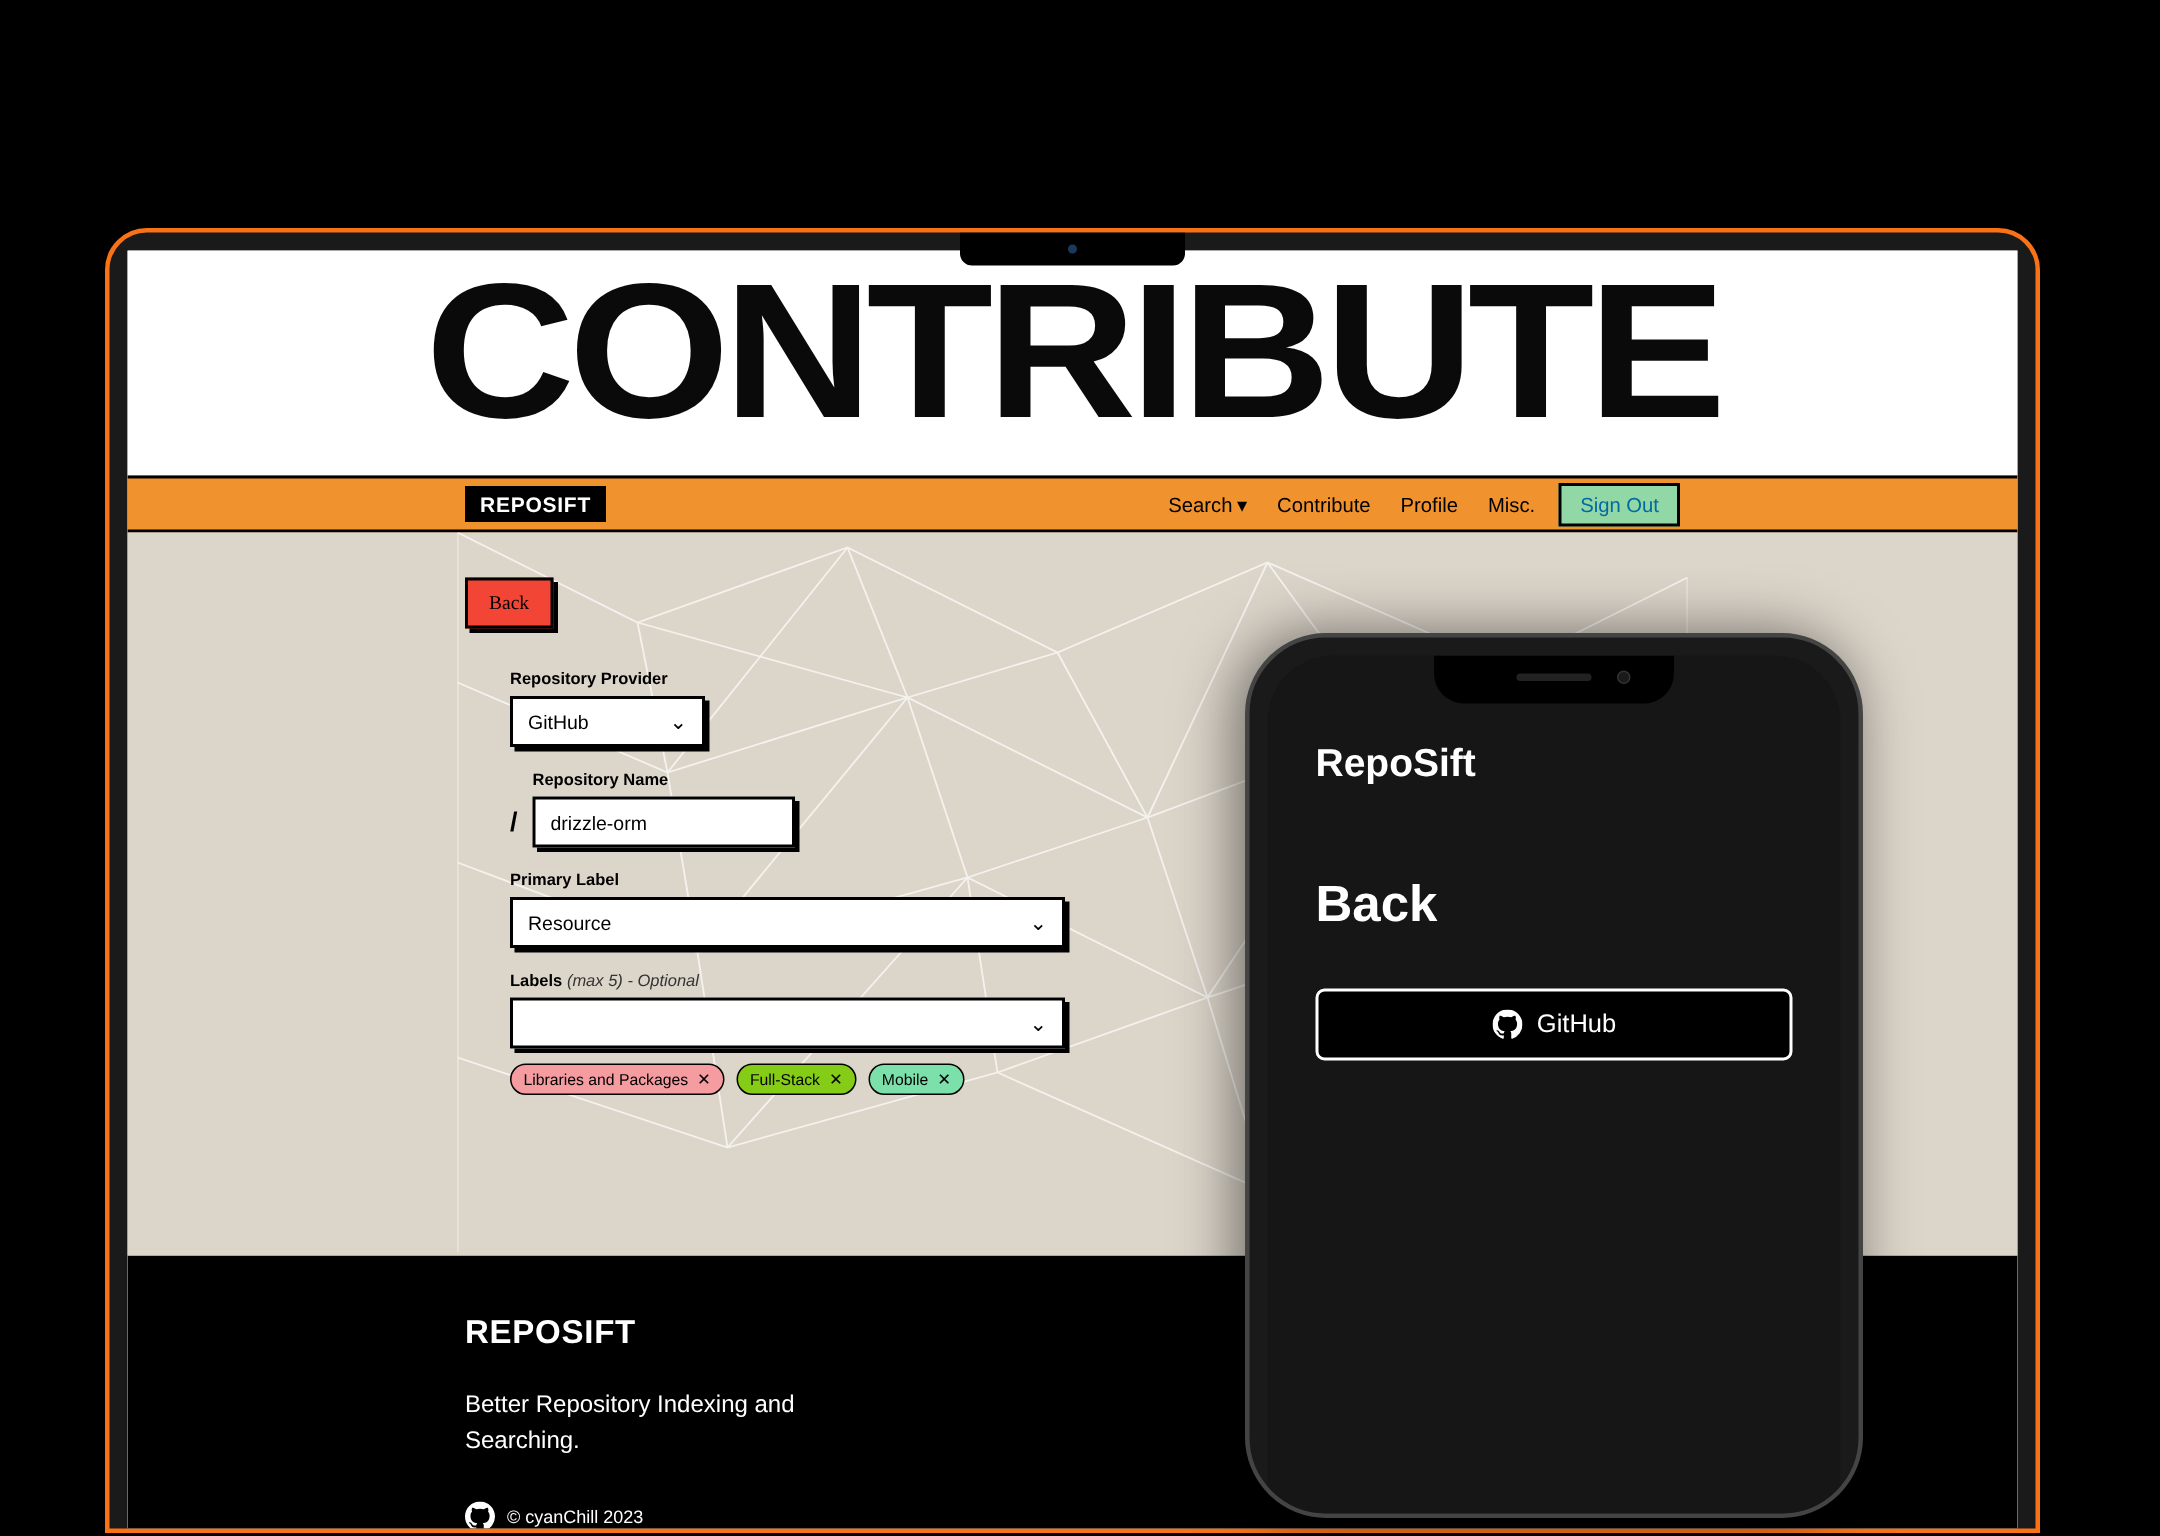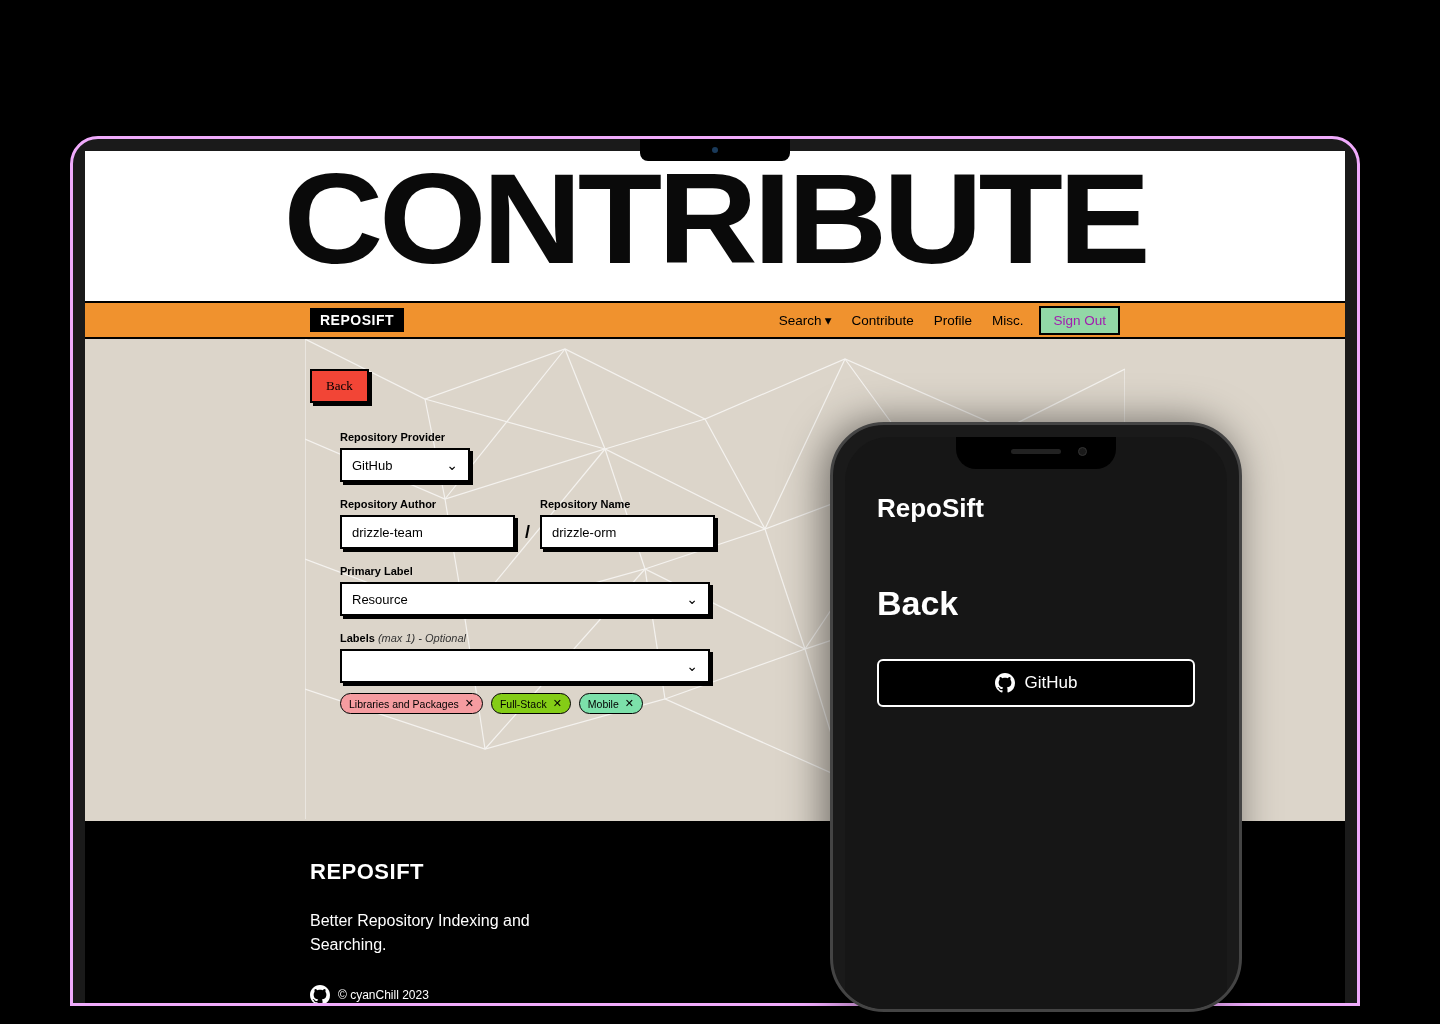--- a/index.html
+++ b/index.html
@@ -8,27 +8,27 @@
   font-family: Arial, Helvetica, sans-serif;
   width: 1440px;
   height: 1024px;
   overflow: hidden;
   position: relative;
 }
 
 
 .laptop {
   position: absolute;
-  top: 136px;
+  top: 152px;
   left: 70px;
   width: 1290px;
   height: 870px;
   background: #1a1a1a;
   border-radius: 28px 28px 0 0;
-  border: 3px solid #f0abfc;
+  border: 3px solid #f97316;
   overflow: hidden;
 }
 .laptop-notch {
   position: absolute;
   top: 0;
   left: 50%;
   transform: translateX(-50%);
   width: 150px;
   height: 22px;
   background: #000;
@@ -96,21 +96,21 @@
   margin: 0 10px;
   cursor: pointer;
   display: flex;
   align-items: center;
   gap: 3px;
 }
 .nav-signout {
   background: #92d8a6;
   border: 2px solid #000;
   padding: 5px 12px;
-  color: #a21caf;
+  color: #0369a1;
   font-size: 13.5px;
   cursor: pointer;
   margin-left: 6px;
 }
 
 
 .main {
   background: #dcd5ca;
   min-height: 480px;
   position: relative;
@@ -353,43 +353,39 @@
 
         <div class="field-group">
           <label class="field-label">Repository Provider</label>
           <div class="select-box" style="width:130px">
             <span>GitHub</span>
             <span class="chevron">⌄</span>
           </div>
         </div>
 
         <div class="field-group row-2">
-          <div class="col" style="width:175px">
-            <label class="field-label">Repository Author</label>
-            <input class="text-input" value="drizzle-team" style="">
-          </div>
           <div class="slash">/</div>
           <div class="col" style="width:175px">
             <label class="field-label">Repository Name</label>
             <input class="text-input" value="drizzle-orm" style="">
           </div>
         </div>
 
         <div class="field-group">
           <label class="field-label">Primary Label</label>
           <div class="select-box" style="width:370px">
             <span>Resource</span>
             <span class="chevron">⌄</span>
           </div>
         </div>
 
         <div class="field-group" style="margin-bottom:8px">
           <label class="field-label">
             <span>Labels</span>
-            <span class="hint">(max 1) - Optional</span>
+            <span class="hint">(max 5) - Optional</span>
           </label>
           <div class="select-box" style="width:370px">
             <span></span>
             <span class="chevron">⌄</span>
           </div>
         </div>
 
         <div class="chips">
           <div class="chip" style="background:#f59ca0">
             <span>Libraries and Packages</span>

